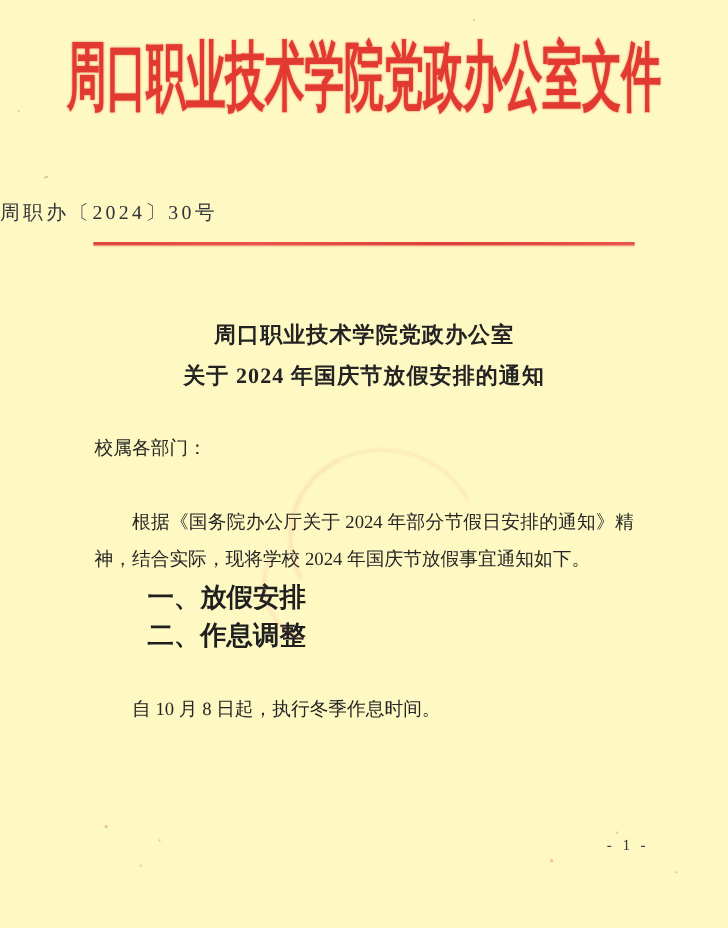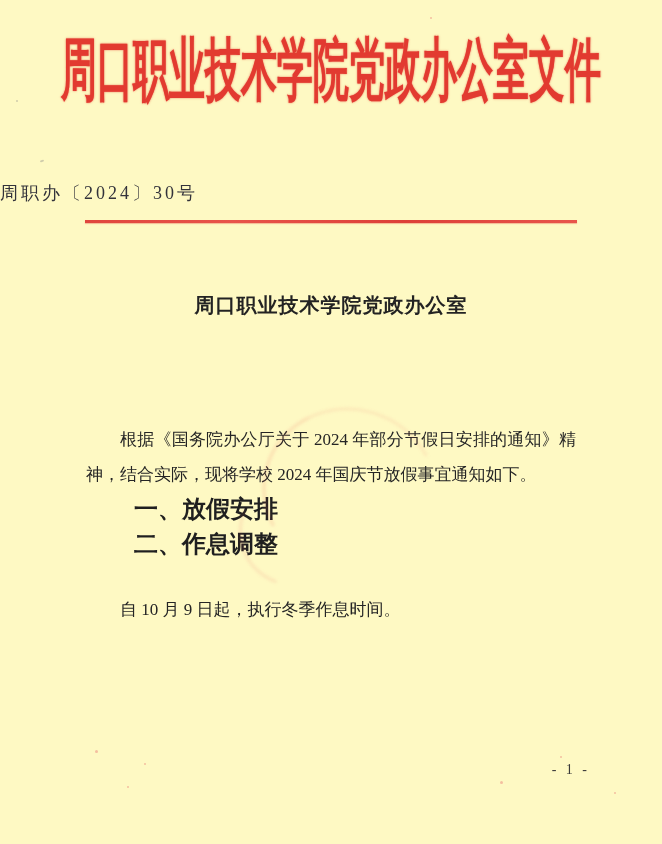--- a/index.html
+++ b/index.html
@@ -122,27 +122,29 @@
 <div class="page">
 
   <div class="letterhead">周口职业技术学院党政办公室文件</div>
 
   <div class="doc-number">周职办〔2024〕30号</div>
 
   <div class="red-line"></div>
 
   <div class="title">
     <div>周口职业技术学院党政办公室</div>
+    <div>关于 2024 年国庆节放假安排的通知</div>
   </div>
 
   <div class="body">
+    <div class="salutation">校属各部门：</div>
     <div class="para">根据《国务院办公厅关于 2024 年部分节假日安排的通知》精神，结合实际，现将学校 2024 年国庆节放假事宜通知如下。</div>
     <div class="heading">一、放假安排</div>
     <div class="heading">二、作息调整</div>
-    <div class="para">自 10 月 9 日起，执行冬季作息时间。</div>
+    <div class="para">自 10 月 8 日起，执行冬季作息时间。</div>
   </div>
 
   <div class="page-number">- 1 -</div>
 
   <div class="seal-arc a1"></div>
   <div class="seal-arc a2"></div>
   <div class="speck pink s1"></div>
   <div class="speck pink s2"></div>
   <div class="speck pink s3"></div>
   <div class="speck pink s4"></div>

